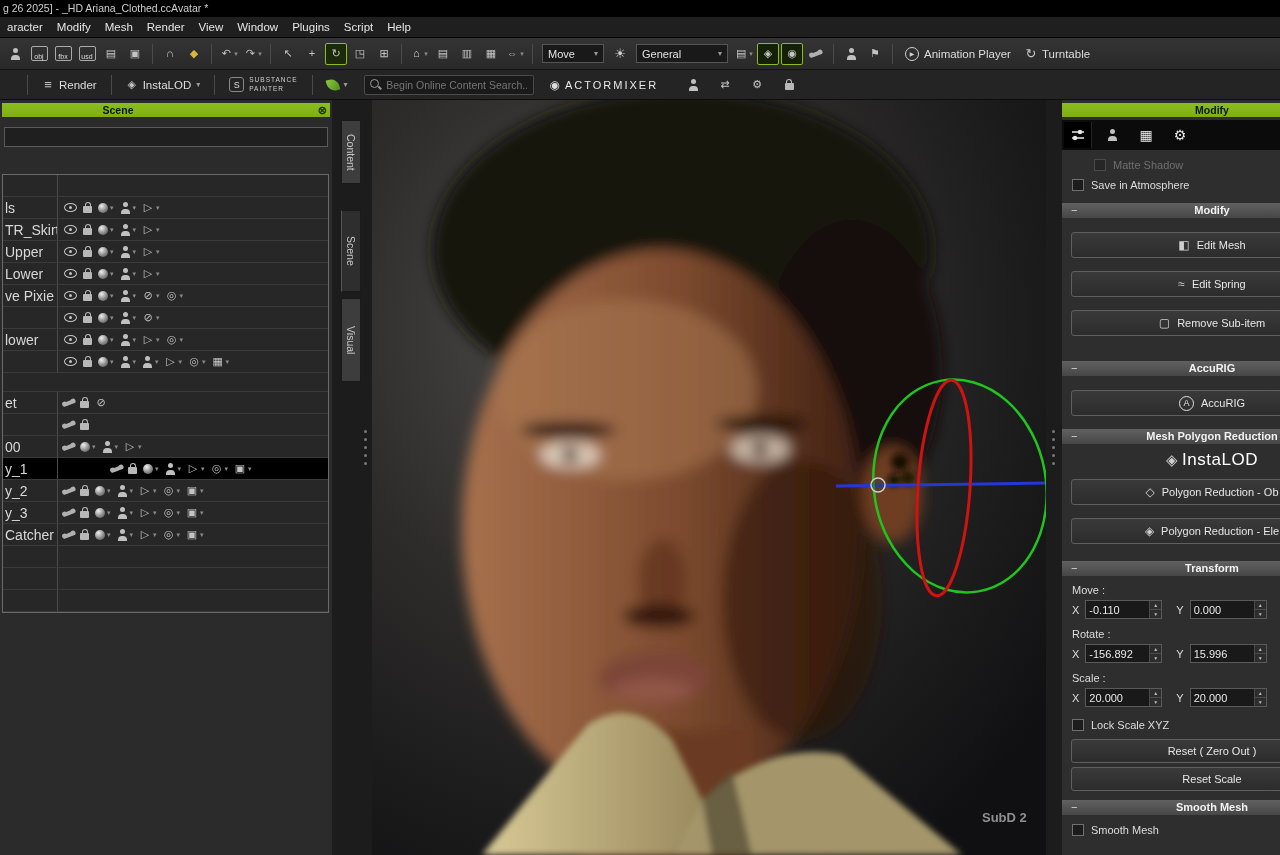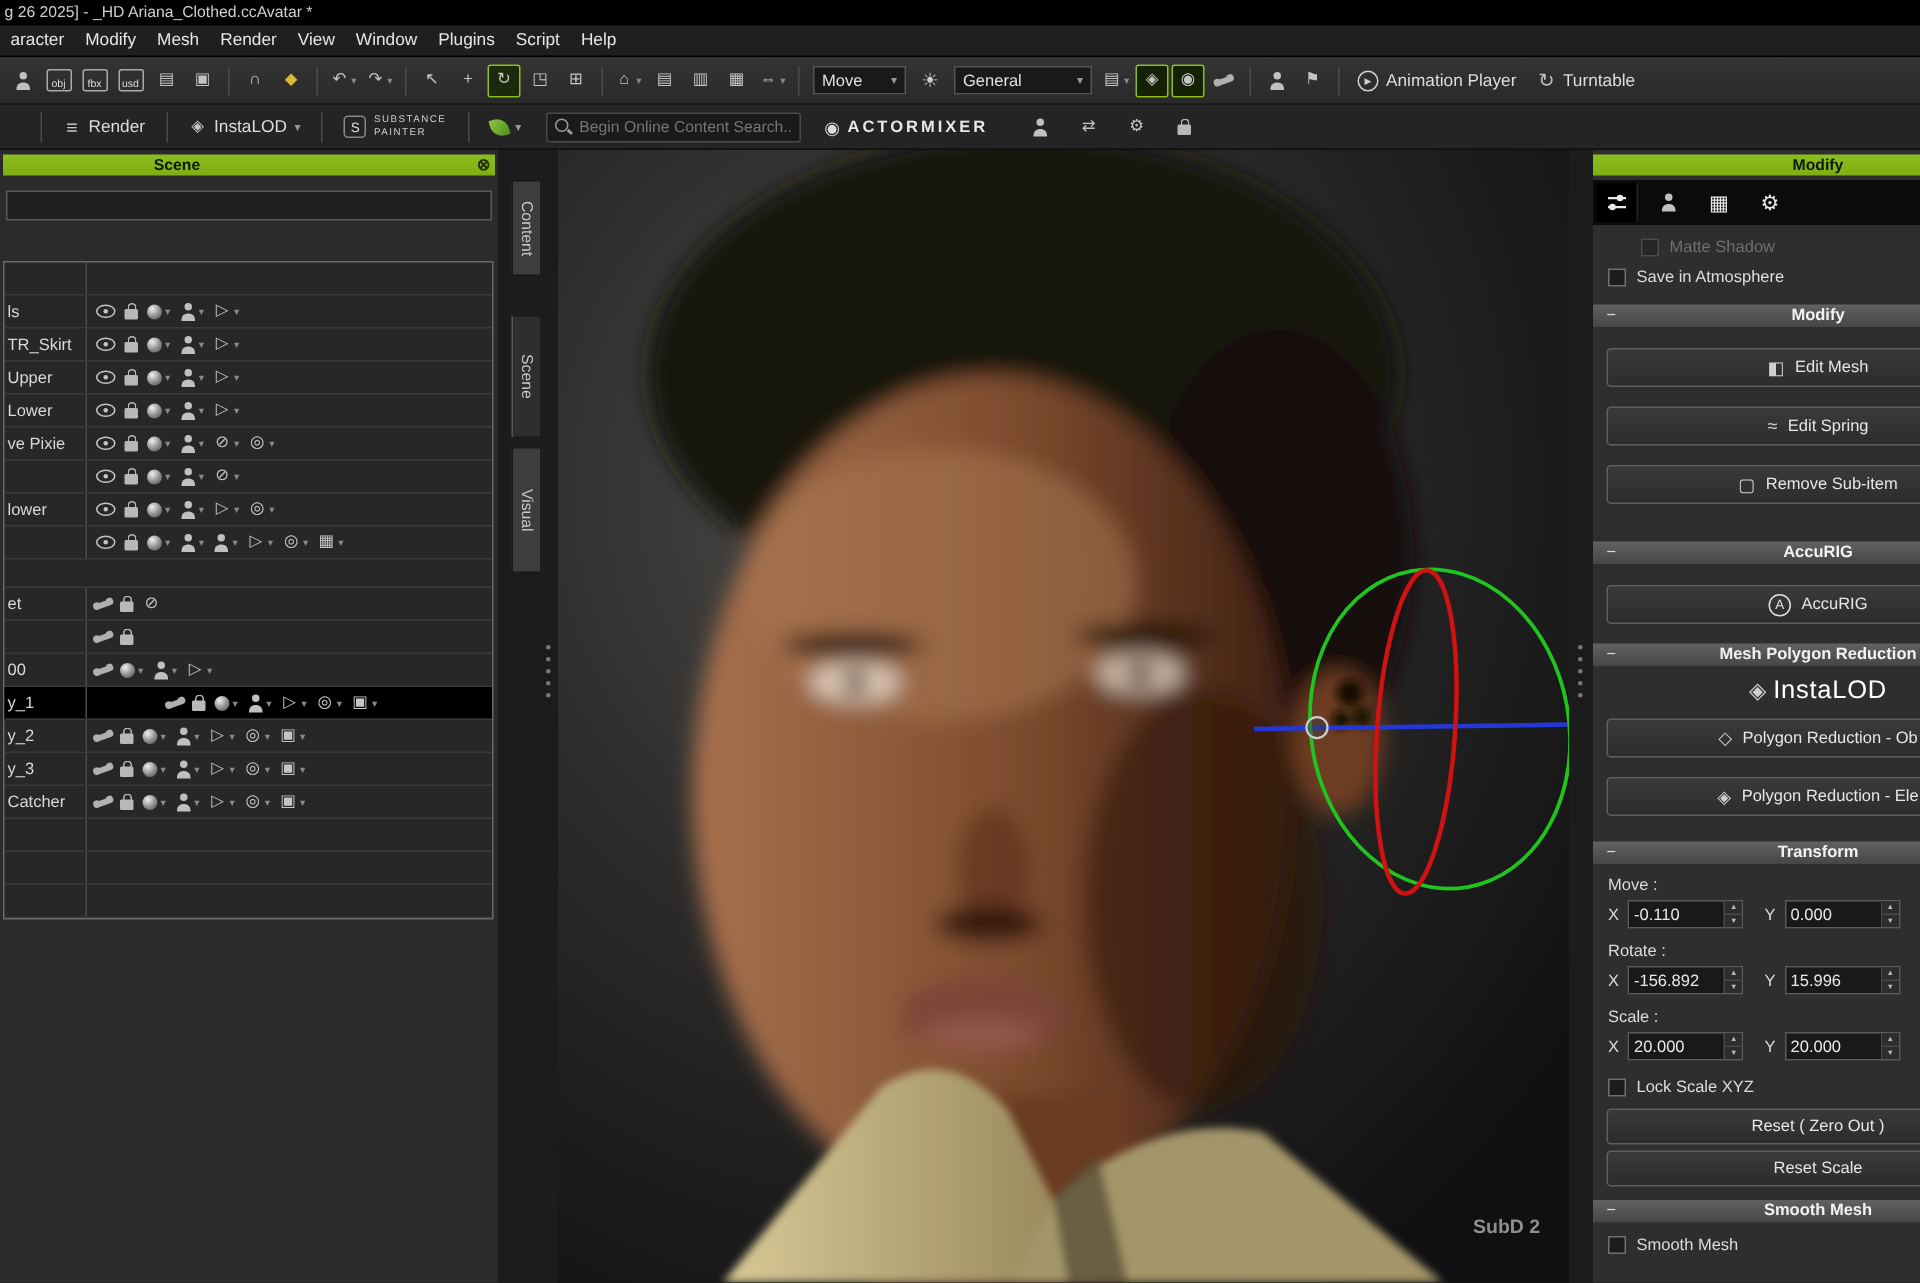--- a/index.html
+++ b/index.html
@@ -36,37 +36,37 @@
   .sub-text{display:flex;flex-direction:column;font-size:6.5px;letter-spacing:1px;color:#cfcfcf;line-height:1.25;}
   .ic-leaf{width:12px;height:12px;background:linear-gradient(135deg,#8dc63f,#4e8f1e);
     border-radius:0 70% 0 70%;transform:rotate(-15deg);display:inline-block;}
   .ic-mag{position:relative;width:13px;height:13px;display:inline-block;}
   .ic-mag::before{content:"";position:absolute;left:1px;top:1px;width:7px;height:7px;border:1.5px solid #9a9a9a;border-radius:50%;}
   .ic-mag::after{content:"";position:absolute;left:9px;top:9px;width:4px;height:1.5px;background:#9a9a9a;transform:rotate(45deg);}
   .search-box{width:170px;height:20px;background:#1a1a1a;border:1px solid #4a4a4a;border-radius:2px;
     display:flex;align-items:center;padding:0 4px;gap:4px;margin:0 6px;}
   .search-box input{background:transparent;border:none;outline:none;color:#8a8a8a;font-size:10.5px;width:100%;
     font-family:"Liberation Sans",sans-serif;}
-  .brand{letter-spacing:2px;font-size:11px;color:#e8e8e8;font-weight:bold;}
+  .brand{letter-spacing:2px;font-size:11px;color:#e8e8e8;font-weight:normal;}
   .am-icon{color:#dcdcdc;font-size:12px;}
 
   
   .scene-panel{position:absolute;left:0;top:100px;bottom:0;width:332px;background:#2b2b2b;}
   .panel-green{height:14px;background:linear-gradient(var(--accent,#9ccb2d),#7fae14);color:#0b1a00;
     font-size:10.5px;font-weight:bold;display:flex;align-items:center;justify-content:center;position:relative;margin:3px 2px 0;}
   .panel-green .off{transform:translateX(-48px);}
   .panel-close{position:absolute;right:3px;top:0;font-size:11px;color:#223300;line-height:14px;}
   .scene-filter{position:absolute;left:4px;right:4px;top:27px;height:20px;background:#1f1f1f;
     border:1px solid #5a5a5a;color:#ddd;font-size:11px;padding:0 4px;font-family:"Liberation Sans",sans-serif;}
   .scene-table{position:absolute;left:2px;right:3px;top:74px;border:1px solid #6a6a6a;background:#272727;}
   .st-head{display:flex;height:17px;background:#474747;border-bottom:1px solid #5a5a5a;}
   .st-head .name{width:55px;border-right:1px solid #5a5a5a;}
   .st-head .cond{flex:1;color:#e0e0e0;font-size:10.5px;line-height:17px;padding-left:8px;}
   .st-row{display:flex;height:22px;border-bottom:1px solid #3a3a3a;align-items:center;}
-  .st-row .name{width:55px;align-self:stretch;border-right:1px solid #4a4a4a;color:#d8d8d8;font-size:11px;
+  .st-row .name{width:55px;align-self:stretch;border-right:1px solid #4a4a4a;color:#d8d8d8;font-size:14px;
     line-height:22px;padding-left:2px;overflow:hidden;white-space:nowrap;flex:none;}
   .st-row.selected{background:#000;gap:48px;}
   .st-row .icons{display:flex;align-items:center;padding-left:6px;gap:6px;flex:1;}
   .st-spacer{height:19px;border-bottom:1px solid #3a3a3a;}
   .ig{display:inline-flex;align-items:center;gap:1px;}
 
   
   .ci{display:inline-flex;align-items:center;justify-content:center;min-width:12px;height:13px;
     color:#c4c4c4;font-size:11px;line-height:1;}
   .ci-eye{width:13px;height:9px;min-width:0;border:1px solid #c4c4c4;border-radius:50%;position:relative;}

